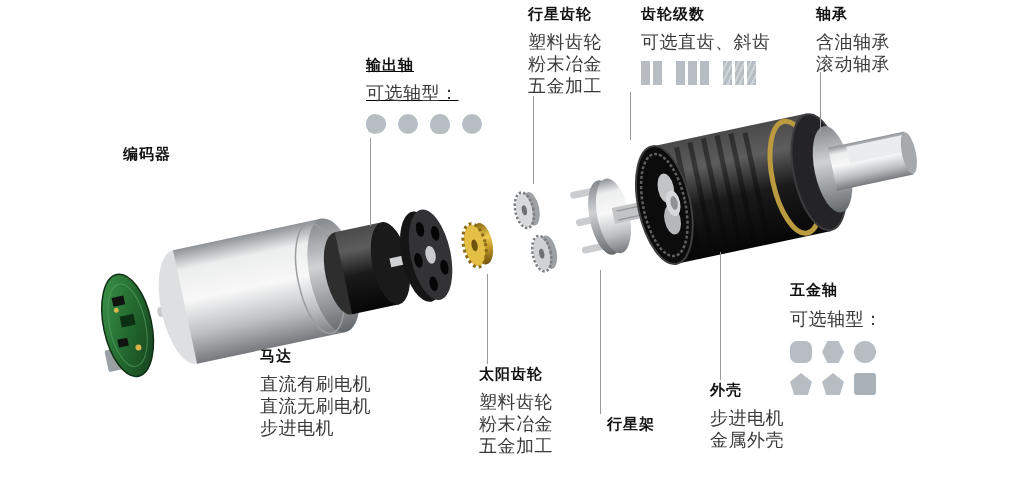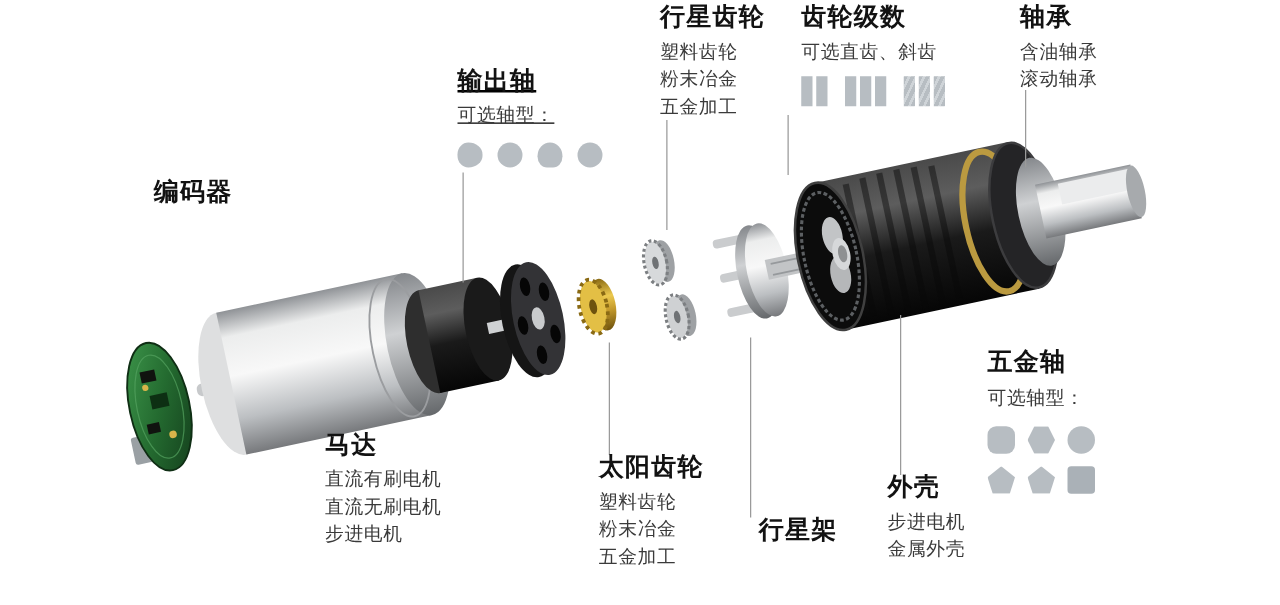--- a/index.html
+++ b/index.html
@@ -9,29 +9,29 @@
     position: relative;
     width: 1024px;
     height: 484px;
     background: #ffffff;
     overflow: hidden;
   }
   svg { position: absolute; left: 0; top: 0; }
 
   .lbl { position: absolute; white-space: nowrap; }
   .lbl .t {
-    font-size: 20px;
+    font-size: 15px;
     font-weight: 700;
     color: #121212;
     letter-spacing: 1px;
     margin-bottom: 8px;
     line-height: 18px;
   }
   .lbl .i {
-    font-size: 15px;
+    font-size: 18px;
     color: #3a3a3a;
     line-height: 22px;
     letter-spacing: 0.5px;
   }
   .leader { position: absolute; width: 1px; background: #9a9a9a; }
 
   .icons { display: flex; gap: 12px; margin-top: 10px; align-items: center; }
   .blob { display: inline-block; width: 20px; height: 20px; background: #b7bdc2; }
   .blob.b-d      { border-radius: 46% 60% 60% 46% / 50% 50% 50% 50%; }
   .blob.b-round  { border-radius: 50%; }

